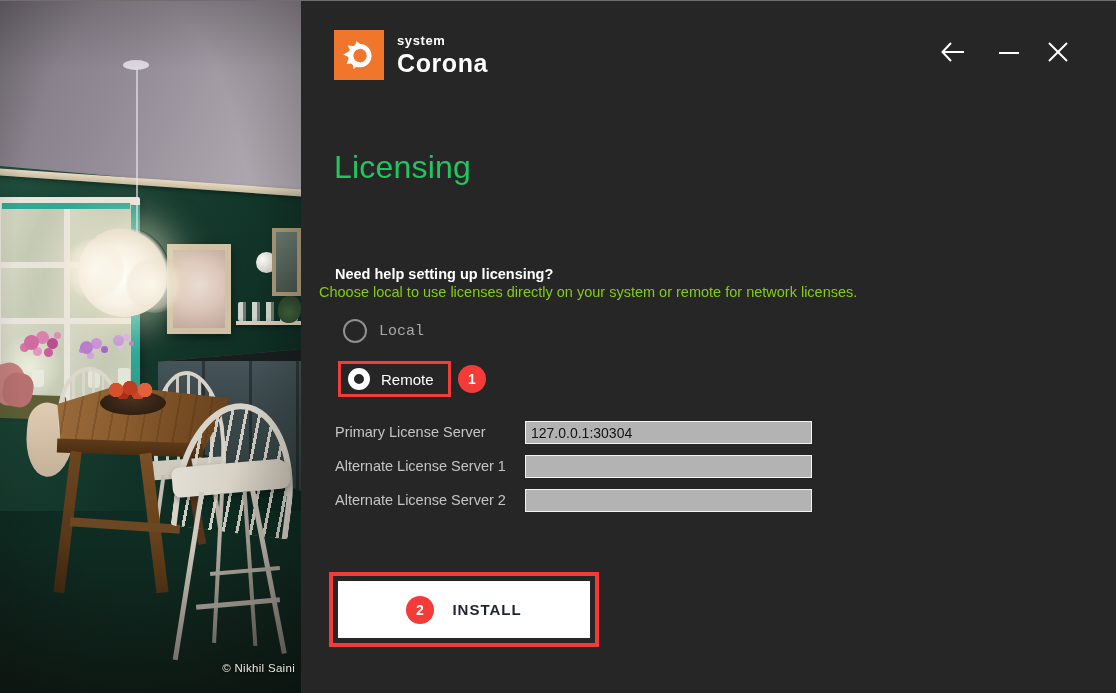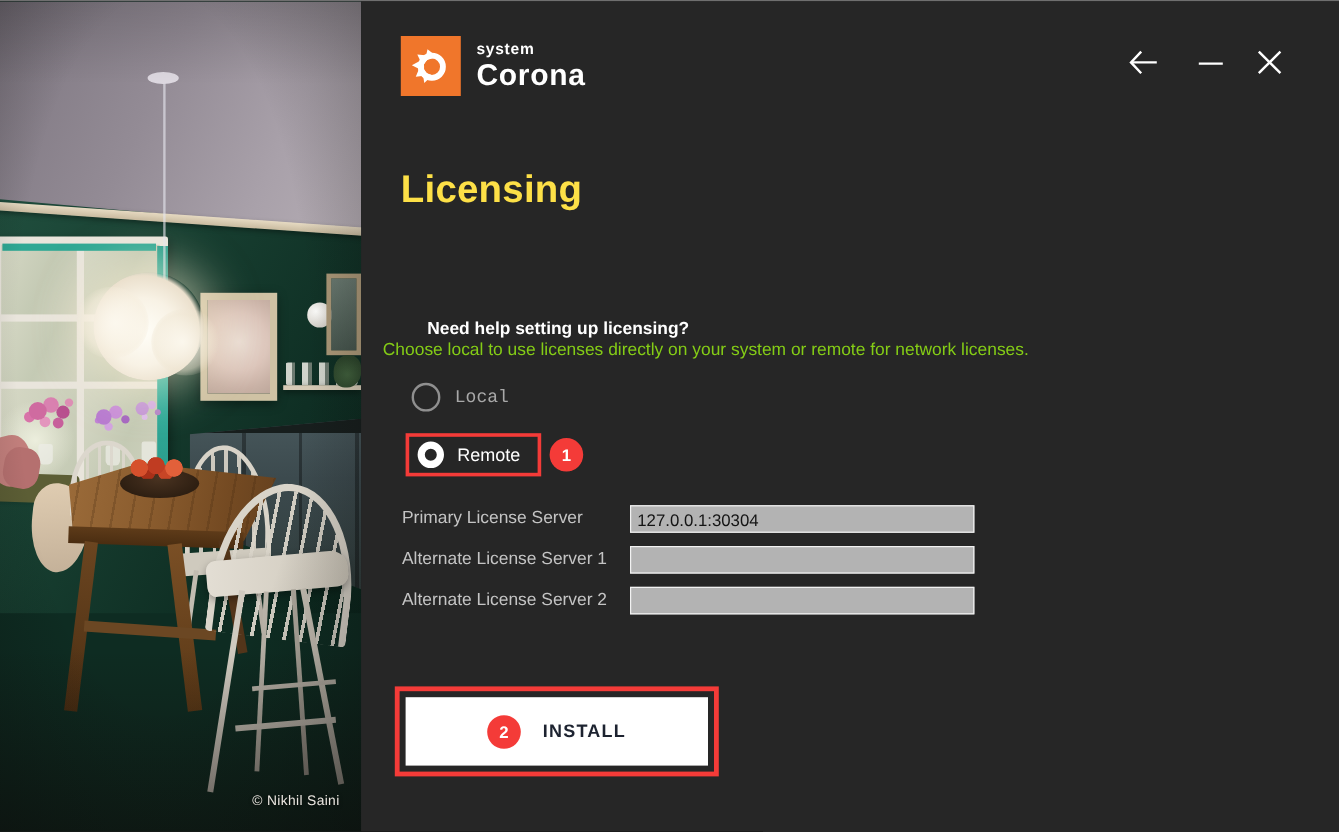--- a/index.html
+++ b/index.html
@@ -120,36 +120,36 @@
   .ph-fleg1{left:186px;top:490px;width:5px;height:170px;background:#d0cabf;transform:rotate(9deg);}
   .ph-fleg2{left:266px;top:488px;width:5px;height:166px;background:#c4beb2;transform:rotate(-11deg);}
   .ph-fleg3{left:216px;top:492px;width:4px;height:150px;background:#b9b3a8;transform:rotate(3deg);}
   .ph-fleg4{left:248px;top:490px;width:4px;height:155px;background:#aca69b;transform:rotate(-4deg);}
   .ph-fstretch1{left:196px;top:600px;width:84px;height:5px;background:#c9c3b8;transform:rotate(-5deg);}
   .ph-fstretch2{left:210px;top:568px;width:70px;height:4px;background:#bdb7ac;transform:rotate(-5deg);}
   .ph-vignette{left:0;top:0;width:301px;height:693px;pointer-events:none;
     background:
       radial-gradient(ellipse at 45% 42%,rgba(0,0,0,0) 52%,rgba(10,8,8,.38) 100%),
       linear-gradient(180deg,rgba(0,0,0,.15) 0,rgba(0,0,0,0) 10%,rgba(0,0,0,0) 78%,rgba(14,10,8,.5) 100%);}
-  .ph-credit{right:18px;bottom:20px;color:#eae6e0;font-size:11.5px;letter-spacing:.3px;
+  .ph-credit{right:6px;bottom:20px;color:#eae6e0;font-size:11.5px;letter-spacing:.3px;
     text-shadow:0 1px 3px rgba(0,0,0,.7);}
 
   
   .panel{position:absolute;left:301px;top:0;width:815px;height:693px;background:var(--panel-bg);}
   .logo-box{position:absolute;left:33px;top:29px;width:50px;height:50px;background:var(--accent-orange);
     display:flex;align-items:center;justify-content:center;}
   .logo-text{position:absolute;left:96px;top:33px;color:#fff;line-height:1;}
   .logo-chaos{font-size:13px;font-weight:600;letter-spacing:.6px;}
   .logo-corona{font-size:25px;font-weight:600;letter-spacing:.6px;margin-top:4px;}
   .winbtn{position:absolute;top:37px;width:30px;height:30px;display:flex;align-items:center;justify-content:center;
     cursor:pointer;background:none;border:none;}
   .btn-back{left:637px;} .btn-min{left:693px;} .btn-close{left:742px;}
-  .page-title{position:absolute;left:33px;top:138px;color:#fde047;font-size:32px;font-weight:700;letter-spacing:.2px;}
+  .page-title{position:absolute;left:33px;top:148px;color:#22c55e;font-size:32px;font-weight:400;letter-spacing:.2px;}
   .desc{position:absolute;left:18px;top:241px;width:620px;color:#84cc16;font-size:14.5px;margin-top:42px;}
-  .help-link{position:absolute;left:34px;top:265px;color:#fff;font-size:14.5px;font-weight:bold;cursor:pointer;margin-left:21px;}
+  .help-link{position:absolute;left:34px;top:265px;color:#fff;font-size:14.5px;font-weight:bold;cursor:pointer;}
   .radio-row-local{position:absolute;left:42px;top:318px;display:flex;align-items:center;gap:12px;cursor:pointer;font-family:Liberation Mono, monospace;}
   .radio-off{width:24px;height:24px;border:2px solid #8f8f8f;border-radius:50%;}
   .radio-label-off{color:#a8a8a8;font-size:15px;}
   .remote-annot{position:absolute;left:37px;top:360px;border:3px solid var(--annotation-red);
     display:flex;align-items:center;gap:11px;padding:4px 14px 4px 7px;}
   .radio-on{width:22px;height:22px;border:6px solid #fff;border-radius:50%;background:var(--panel-bg);cursor:pointer;}
   .radio-label-on{color:#fff;font-size:15px;cursor:pointer;}
   .badge{width:28px;height:28px;border-radius:50%;background:var(--annotation-red);color:#fff;
     font-size:14px;font-weight:bold;display:flex;align-items:center;justify-content:center;}
   .badge-1{position:absolute;left:157px;top:364px;}

